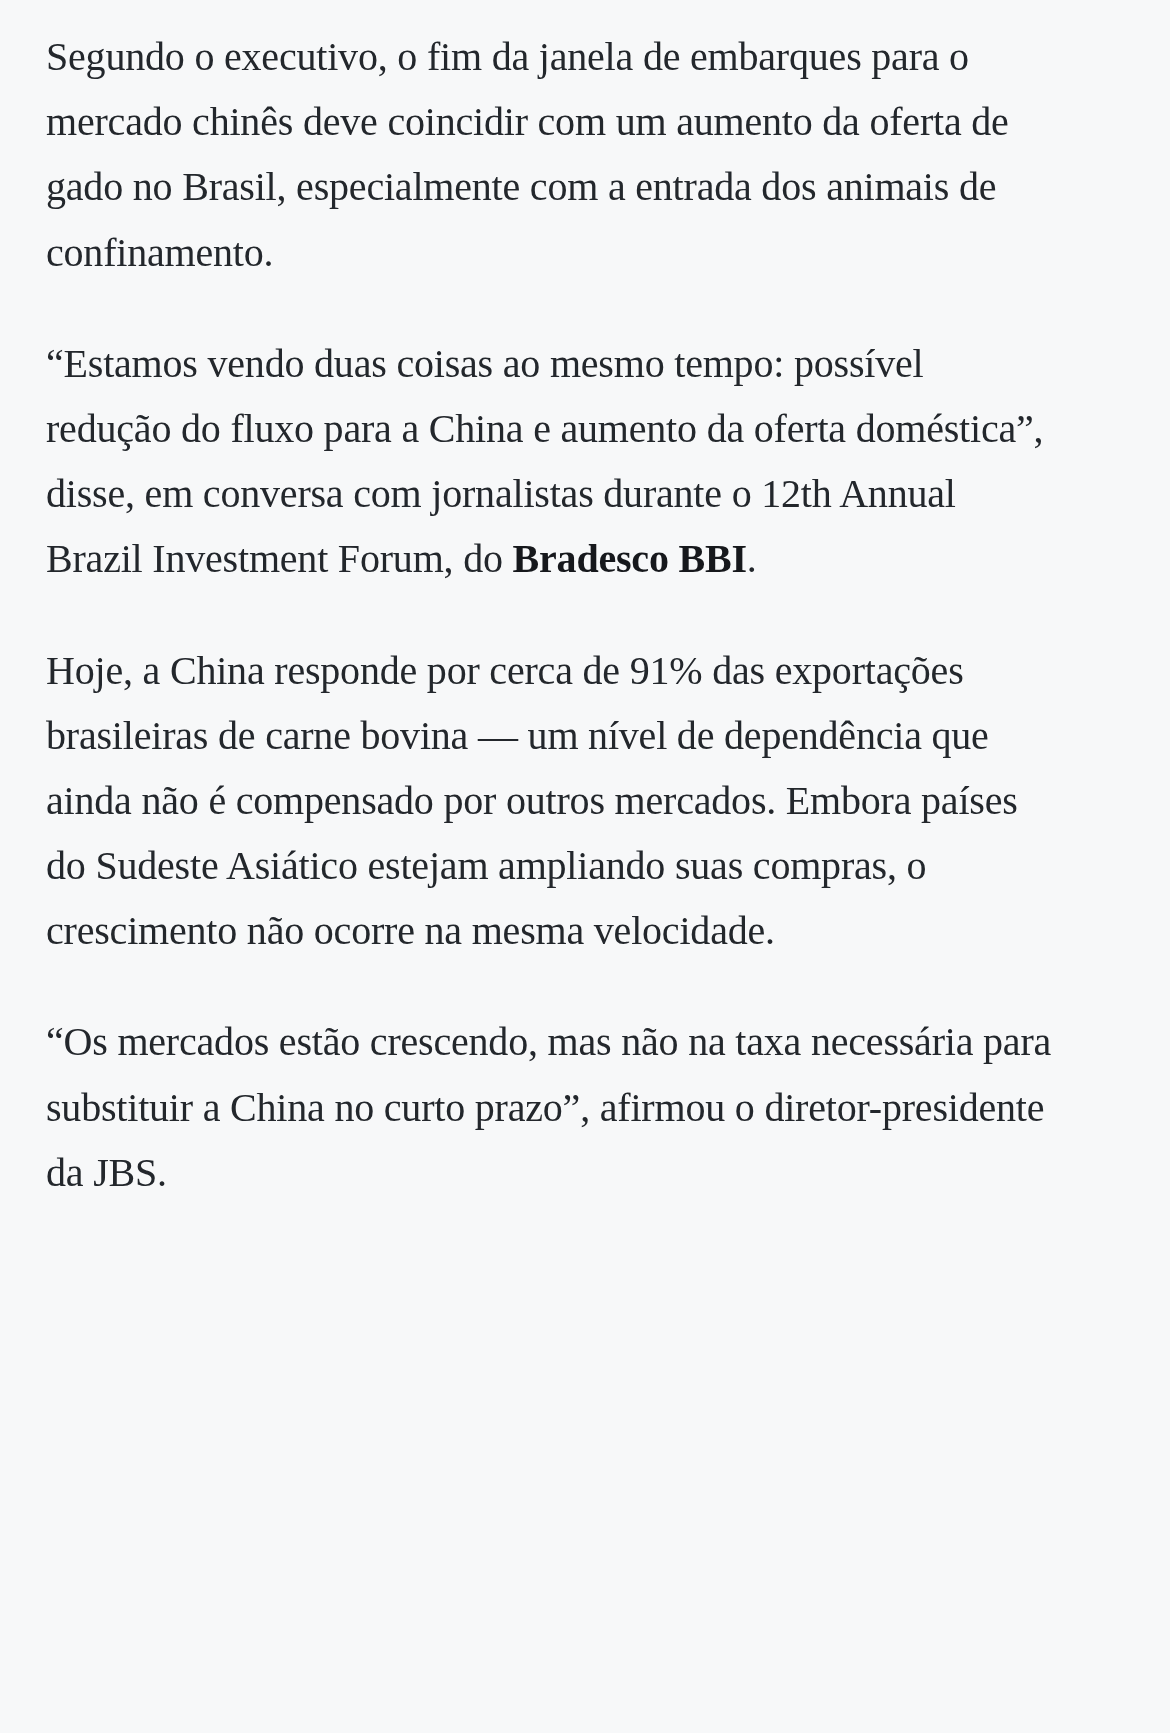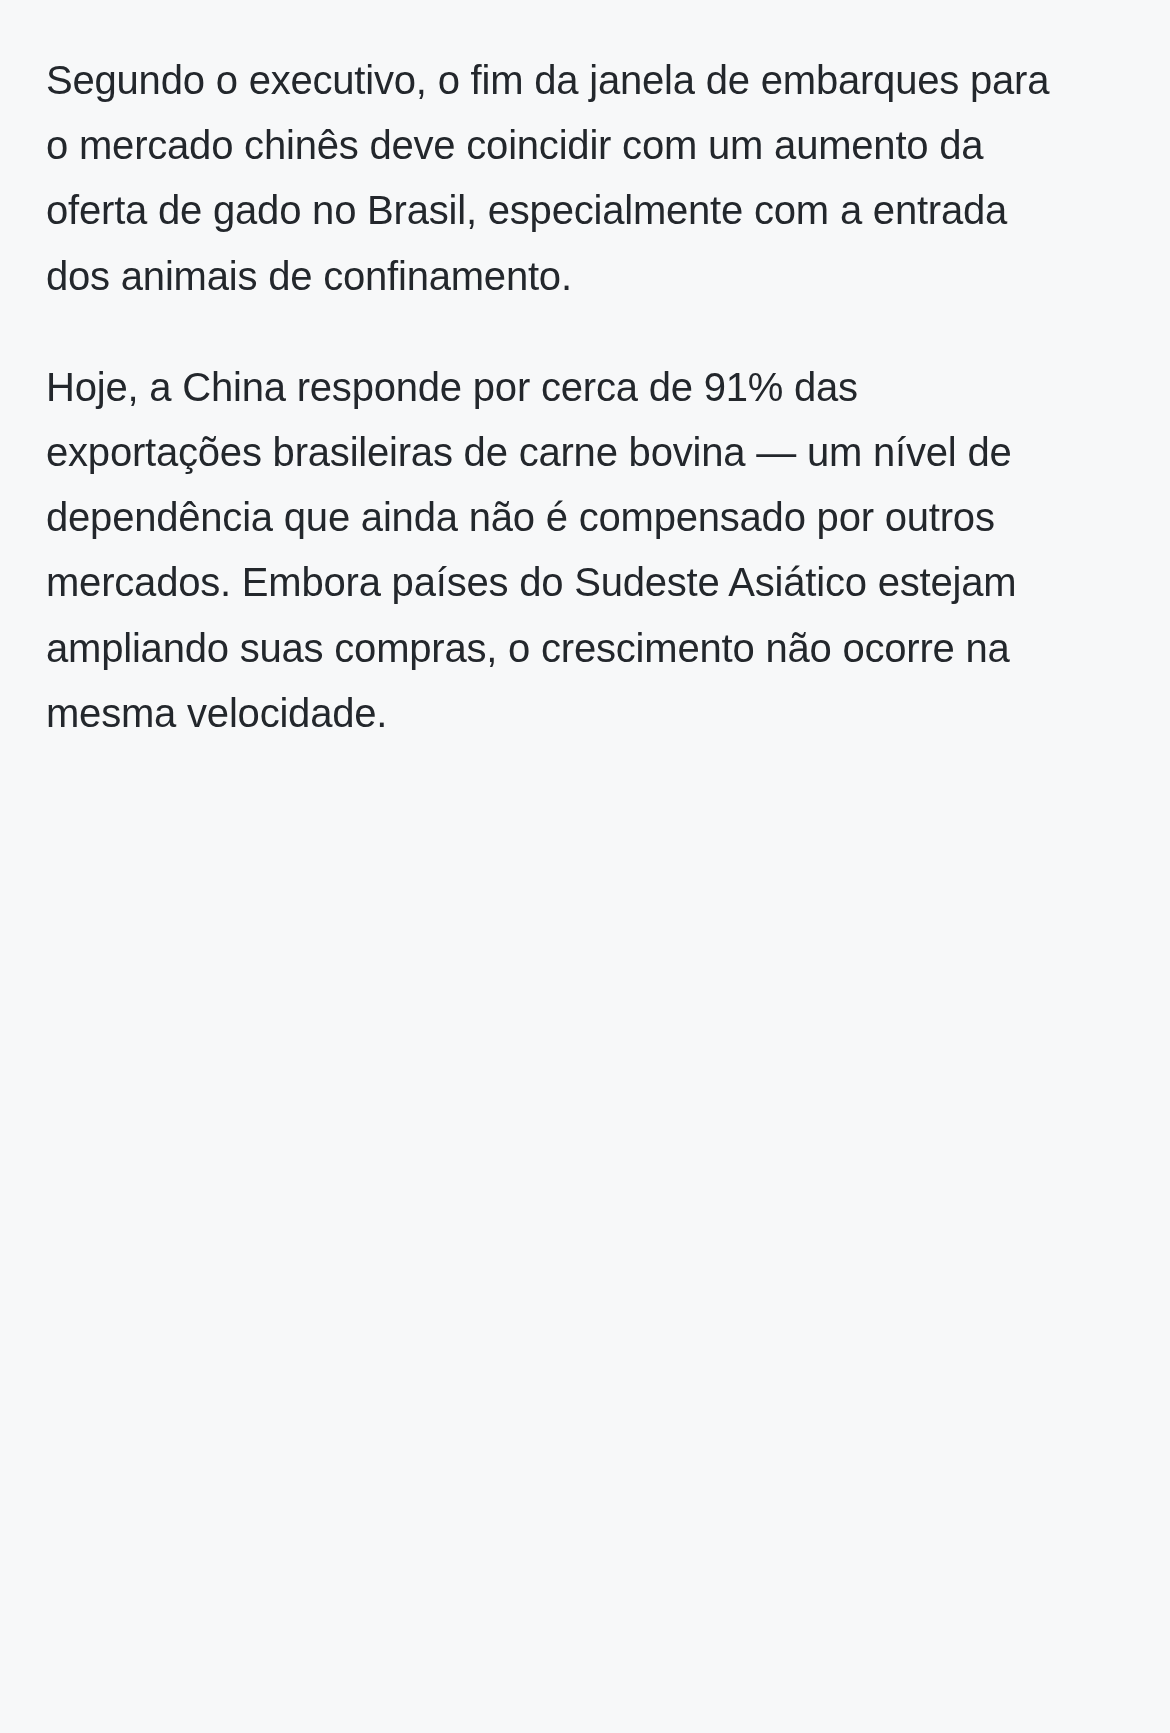--- a/index.html
+++ b/index.html
@@ -10,21 +10,22 @@
   body {
     width: 1170px;
     min-height: 1733px;
     font-family: "Liberation Sans", sans-serif;
     color: #22262b;
     -webkit-font-smoothing: antialiased;
   }
   .article {
     box-sizing: border-box;
     width: 1170px;
-    padding: 48px 48px 40px 46px;
+    padding: 24px 48px 40px 46px;
+    font-family: Liberation Serif, serif;
   }
   .para {
     font-size: 40px;
     line-height: 1.63;
     letter-spacing: -0.2px;
     font-weight: 400;
     color: #23272c;
     margin: 0 0 46px 0;
     max-width: 1010px;
   }
@@ -36,17 +37,19 @@
     color: #16181c;
   }
 </style>
 </head>
 <body>
 
 <div class="article">
 
   <p class="para">Segundo o executivo, o fim da janela de embarques para o mercado chinês deve coincidir com um aumento da oferta de gado no Brasil, especialmente com a entrada dos animais de confinamento.</p>
 
+  <p class="para"><span>“Estamos vendo duas coisas ao mesmo tempo: possível redução do fluxo para a China e aumento da oferta doméstica”, disse, em conversa com jornalistas durante o 12th Annual Brazil Investment Forum, do </span><b class="strong">Bradesco BBI</b><span>.</span></p>
 
   <p class="para">Hoje, a China responde por cerca de 91% das exportações brasileiras de carne bovina — um nível de dependência que ainda não é compensado por outros mercados. Embora países do Sudeste Asiático estejam ampliando suas compras, o crescimento não ocorre na mesma velocidade.</p>
 
+  <p class="para">“Os mercados estão crescendo, mas não na taxa necessária para substituir a China no curto prazo”, afirmou o diretor-presidente da JBS.</p>
 
 </div>
 
 </body></html>

